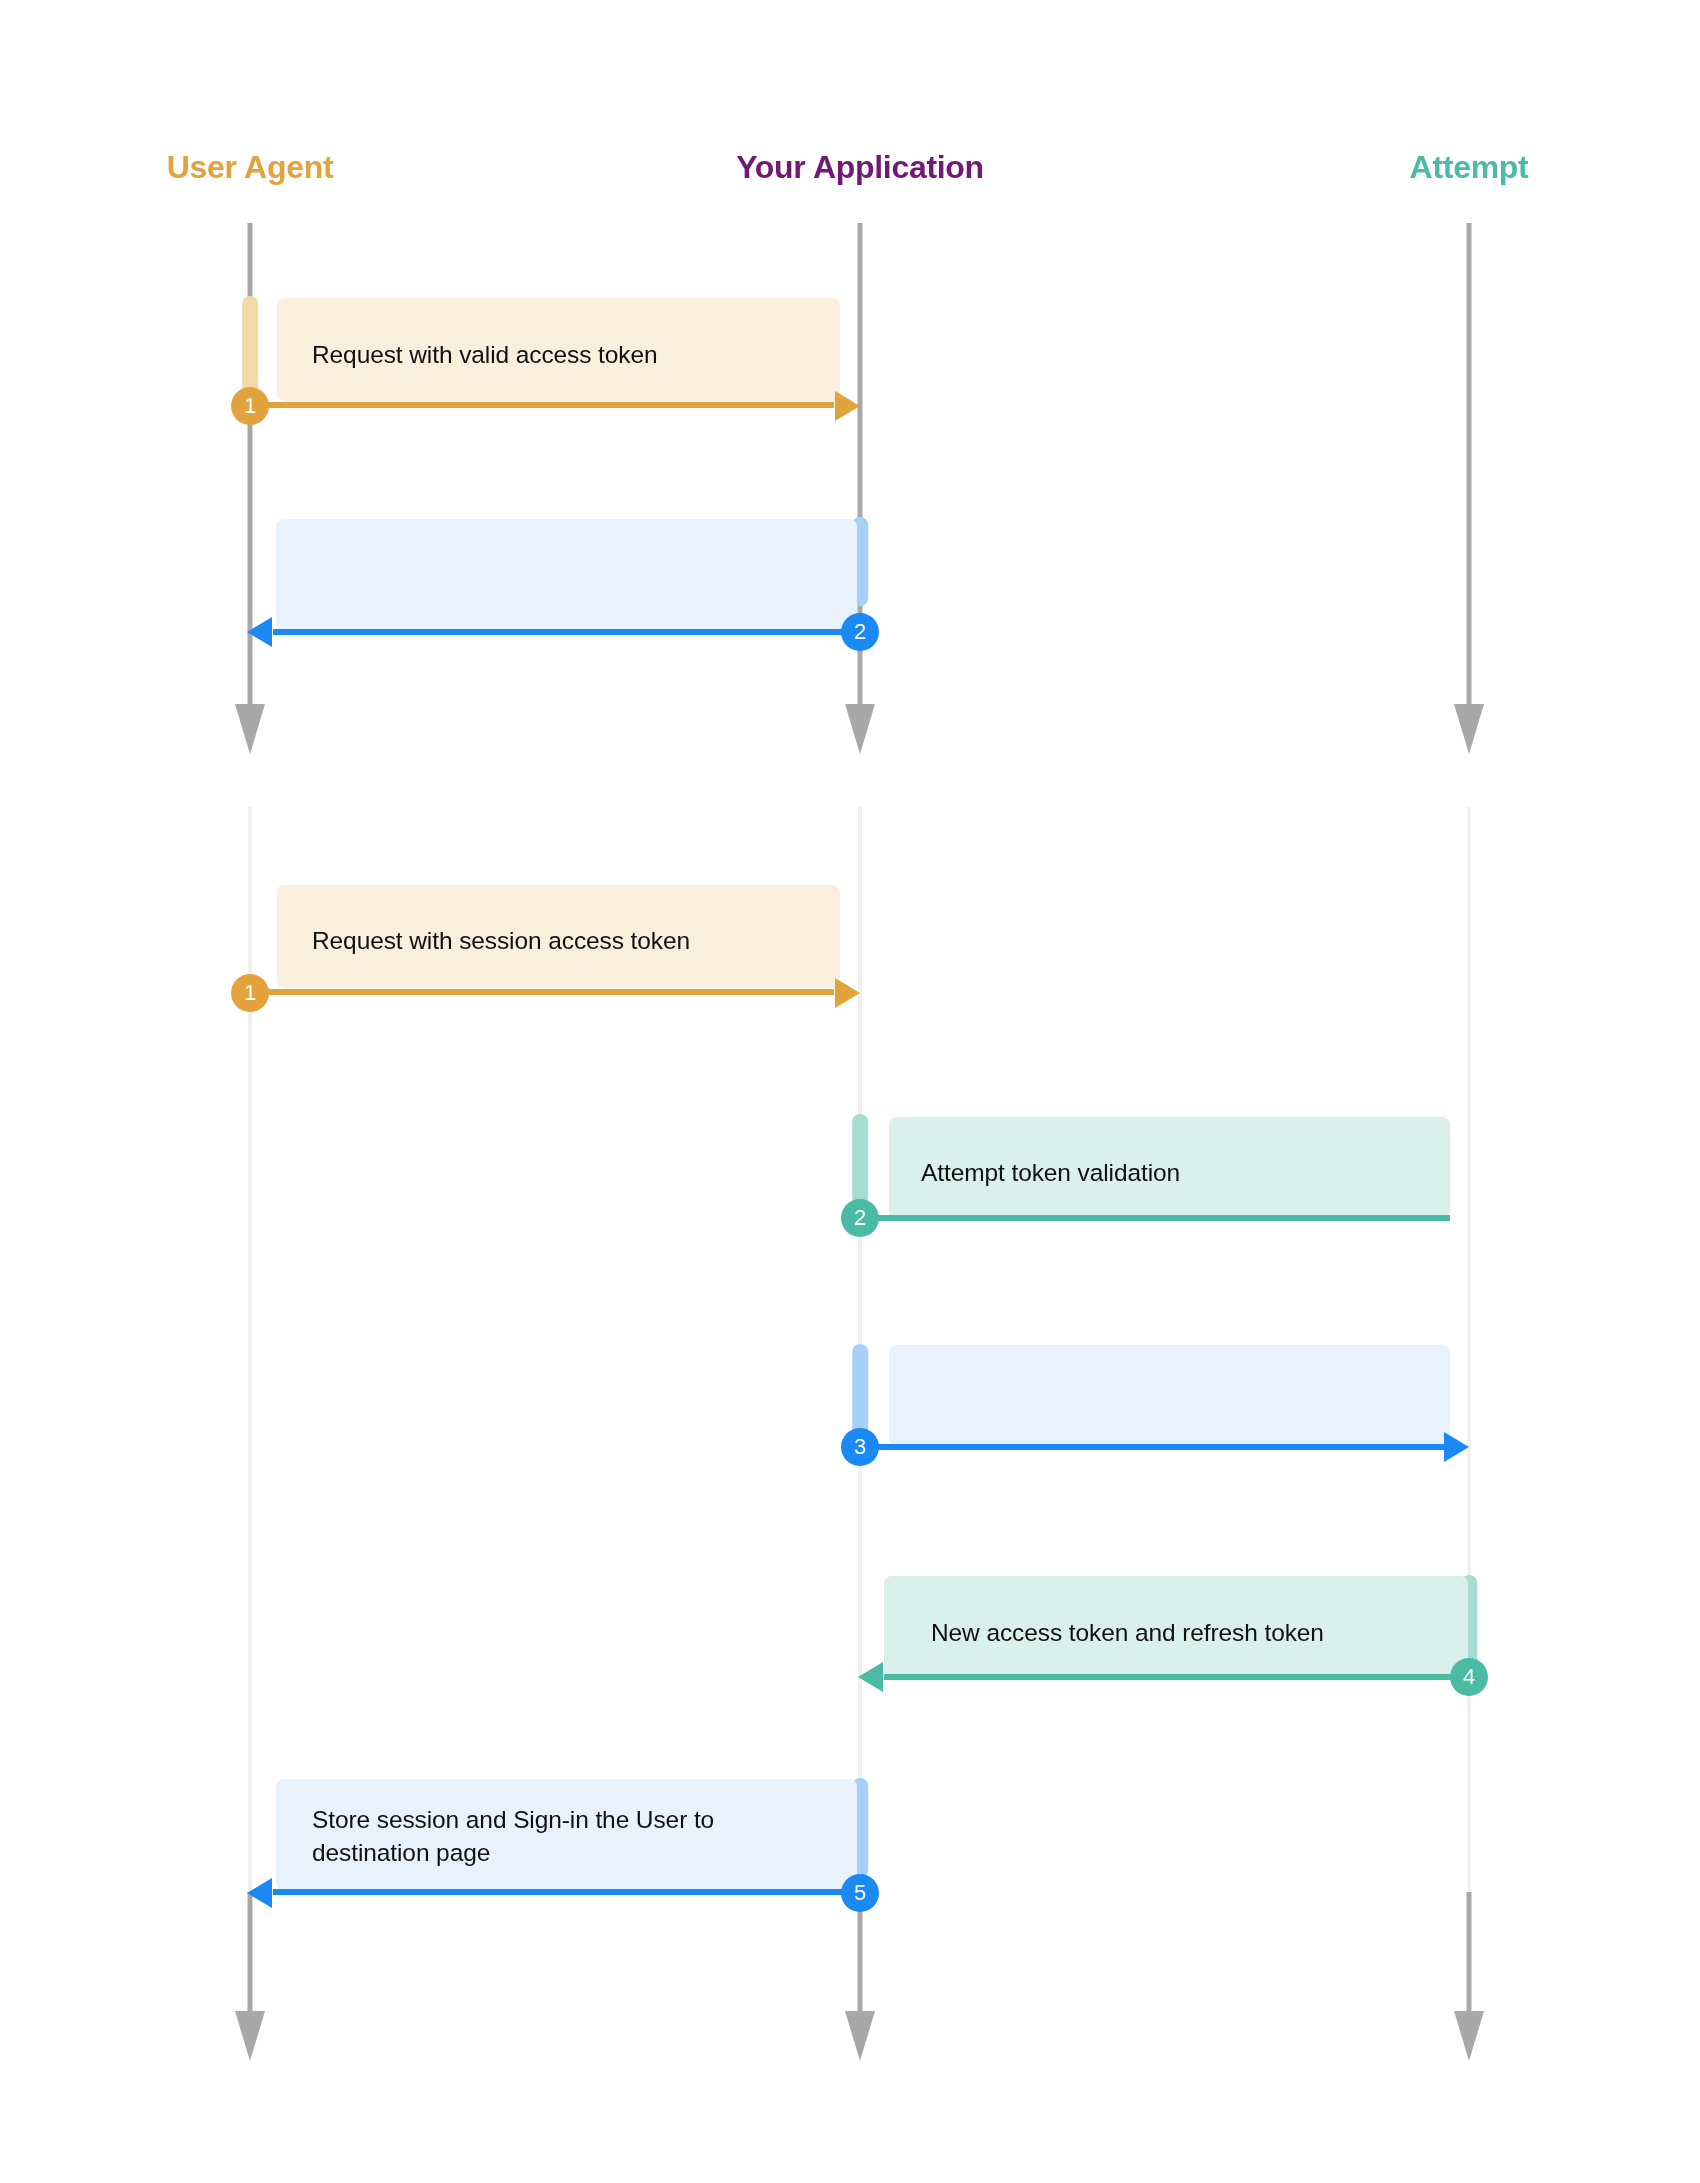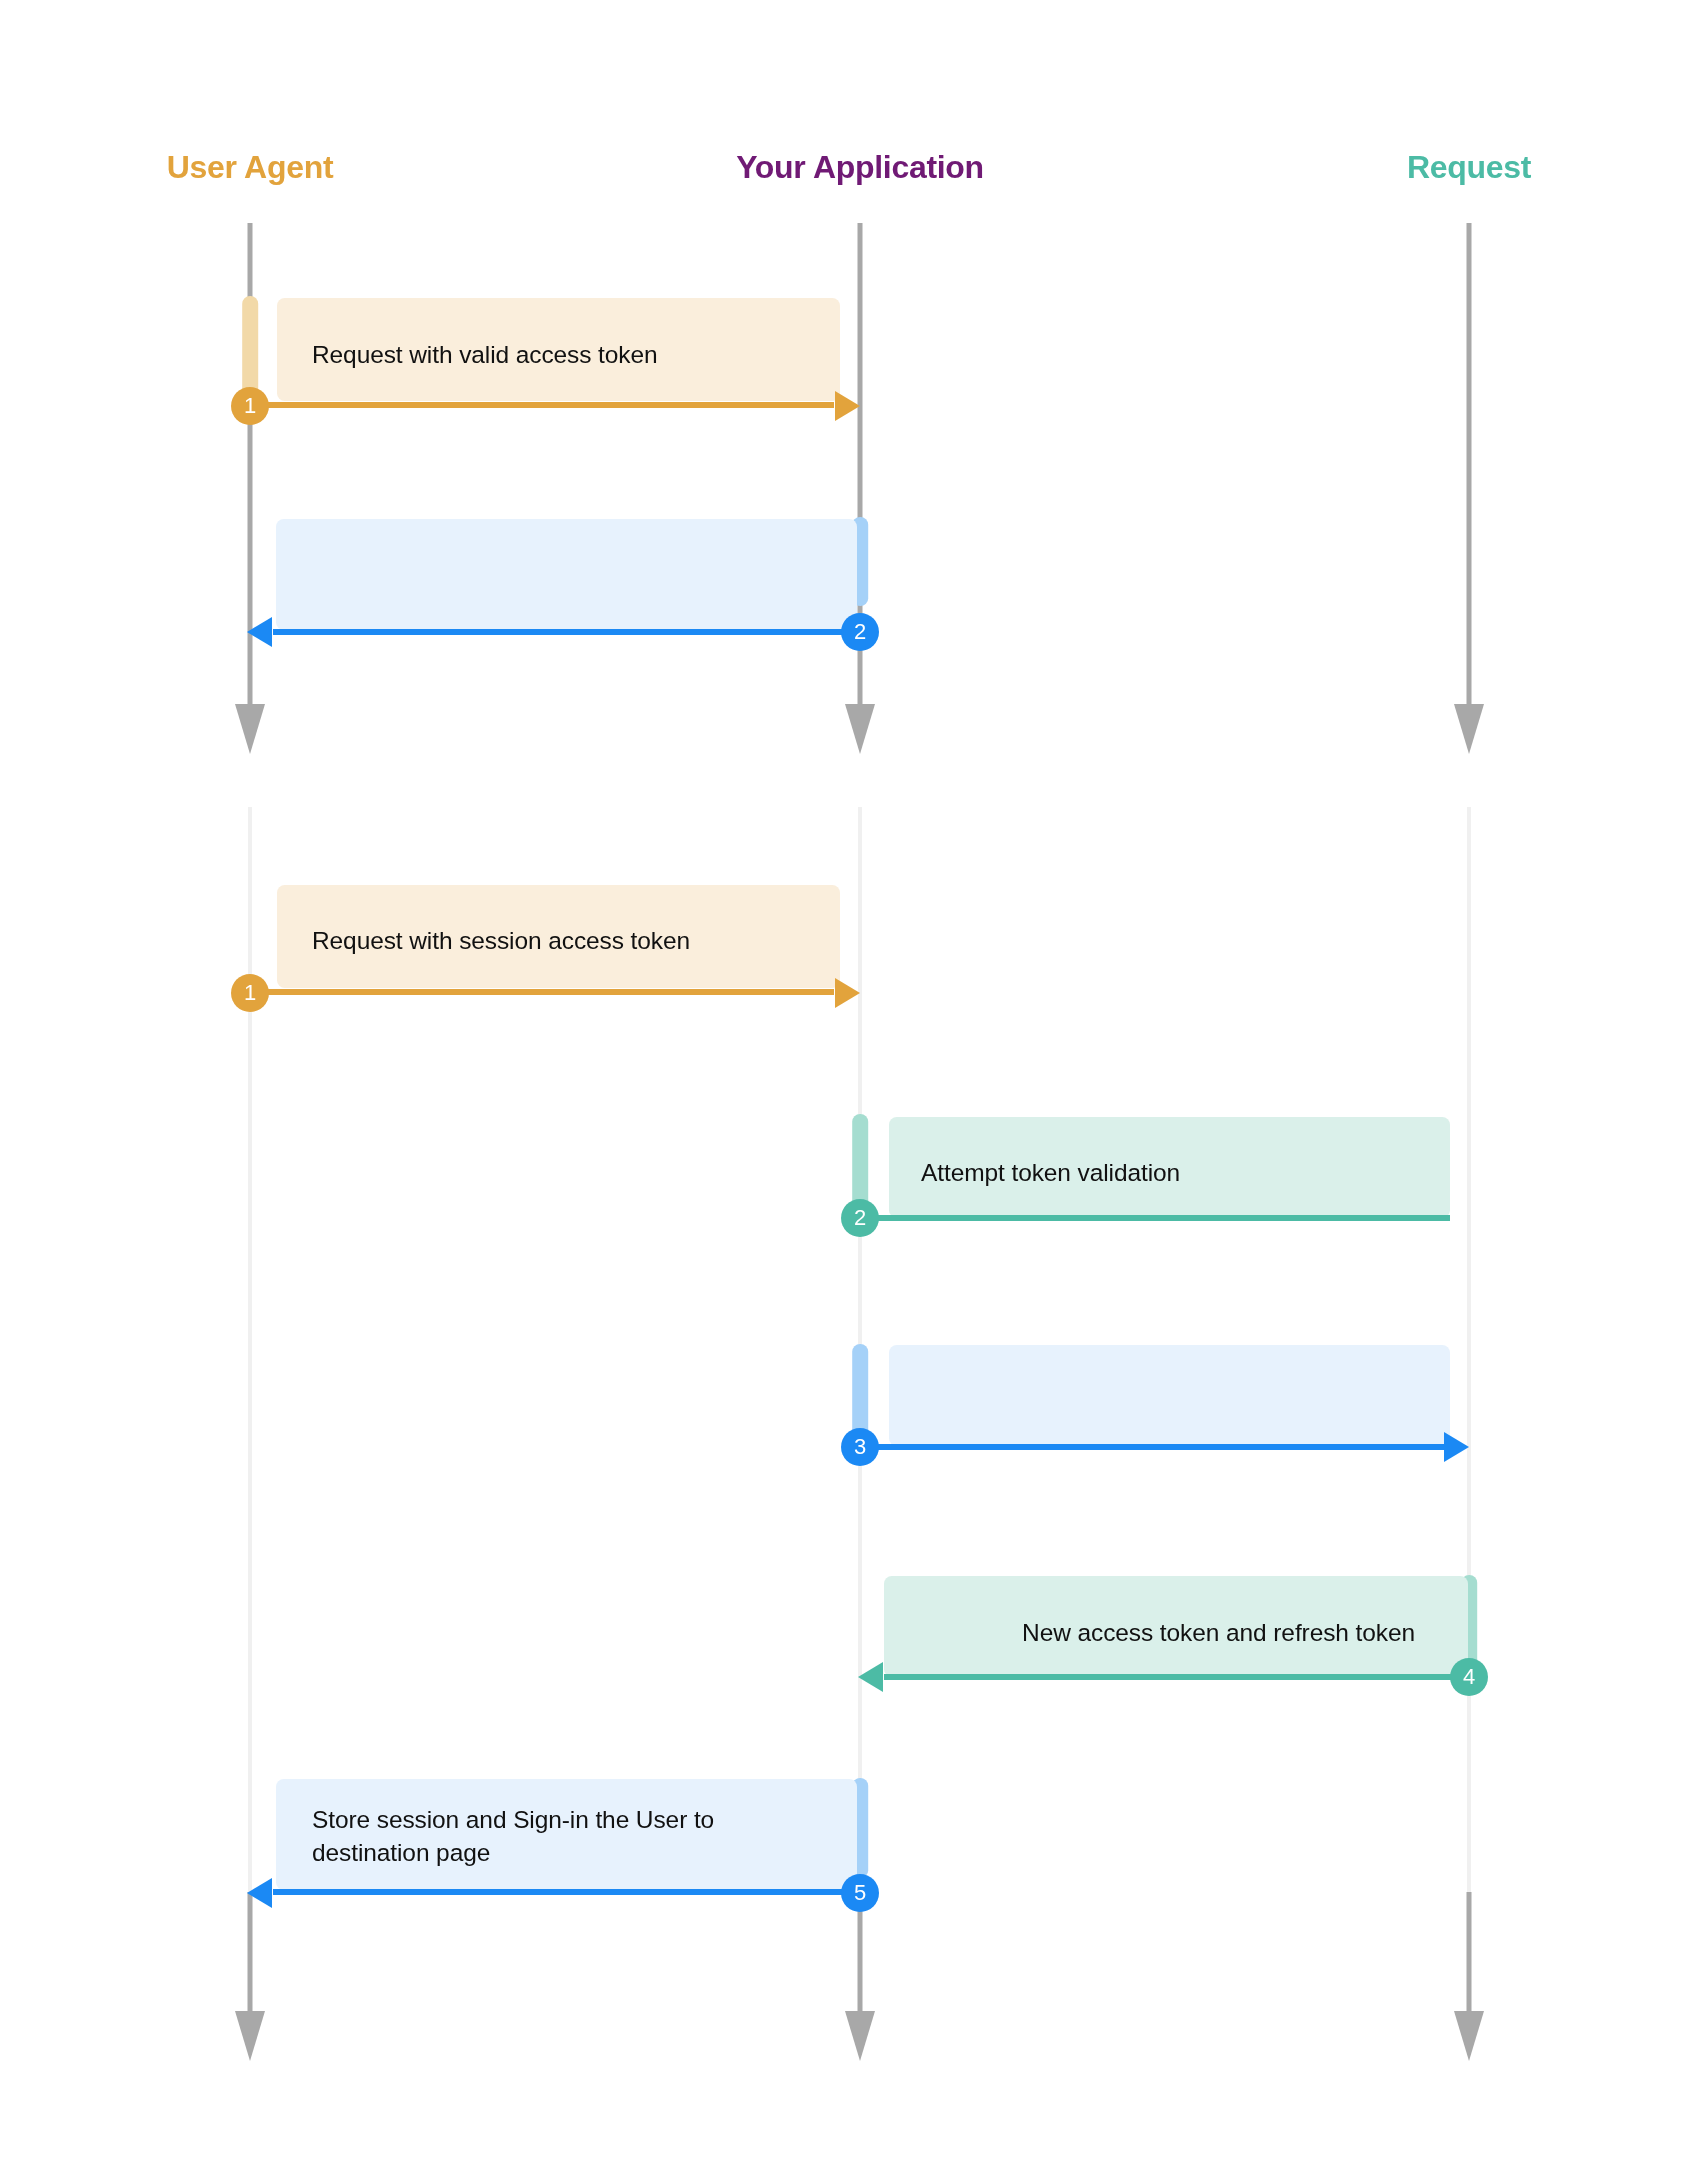--- a/index.html
+++ b/index.html
@@ -113,21 +113,21 @@
 </style>
 </head>
 <body>
 
 <div id="canvas">
 
   <div class="participant-label" style="left:250px; top:151px; color:#e2a33c;">User Agent</div>
 
   <div class="participant-label" style="left:860px; top:151px; color:#701a75;">Your Application</div>
 
-  <div class="participant-label" style="left:1469px; top:151px; color:#4cbba5;">Request</div>
+  <div class="participant-label" style="left:1469px; top:151px; color:#4cbba5;">Attempt</div>
 
   <div class="lifeline" style="left:250px; top:223px; height:490px;"></div>
   <div class="lifeline-arrow" style="left:250px; top:704px;"></div>
 
   <div class="lifeline" style="left:860px; top:223px; height:490px;"></div>
   <div class="lifeline-arrow" style="left:860px; top:704px;"></div>
 
   <div class="lifeline" style="left:1469px; top:223px; height:490px;"></div>
   <div class="lifeline-arrow" style="left:1469px; top:704px;"></div>
 
@@ -190,21 +190,21 @@
 
   <div class="msg-line" style="left:860px; top:1444px; width:584px; background:#1b89f4;"></div>
   <div class="arrow-right" style="left:1444px; top:1432px; border-left:25.6px solid #1b89f4;"></div>
 
   <div class="step-badge" style="left:860px; top:1447px; background:#1b89f4;">3</div>
 
   <div class="activation" style="left:1469px; top:1575px; height:100px; background:#a5ddd0;"></div>
 
   <div class="note" style="left:884px; top:1576px; width:584px; height:101px; background:#daf0ea;"></div>
 
-  <div class="note-text" style="left:881px; top:1616px; width:534px;text-align:right;">New access token and refresh token</div>
+  <div class="note-text" style="left:931px; top:1616px; width:534px;">New access token and refresh token</div>
 
   <div class="msg-line" style="left:884px; top:1674px; width:585px; background:#4cbba5;"></div>
   <div class="arrow-left" style="left:858px; top:1662px; border-right:25.6px solid #4cbba5;"></div>
 
   <div class="step-badge" style="left:1469px; top:1677px; background:#4cbba5;">4</div>
 
   <div class="activation" style="left:860px; top:1778px; height:100px; background:#a5d1f8;"></div>
 
   <div class="note" style="left:276px; top:1779px; width:581px; height:111px; background:#e7f2fd;"></div>
 

